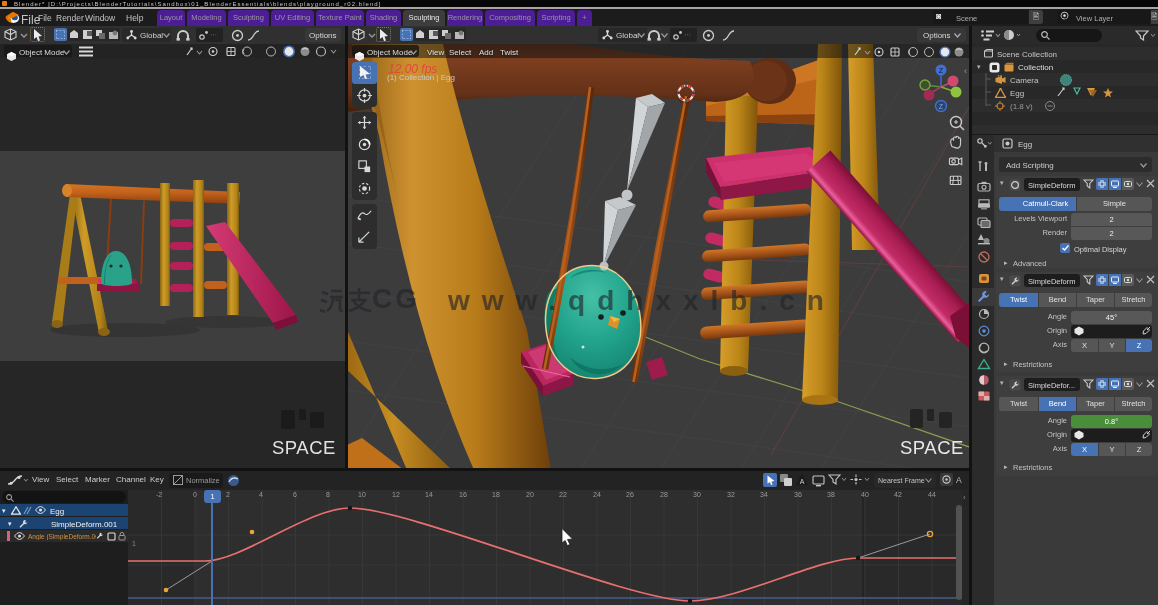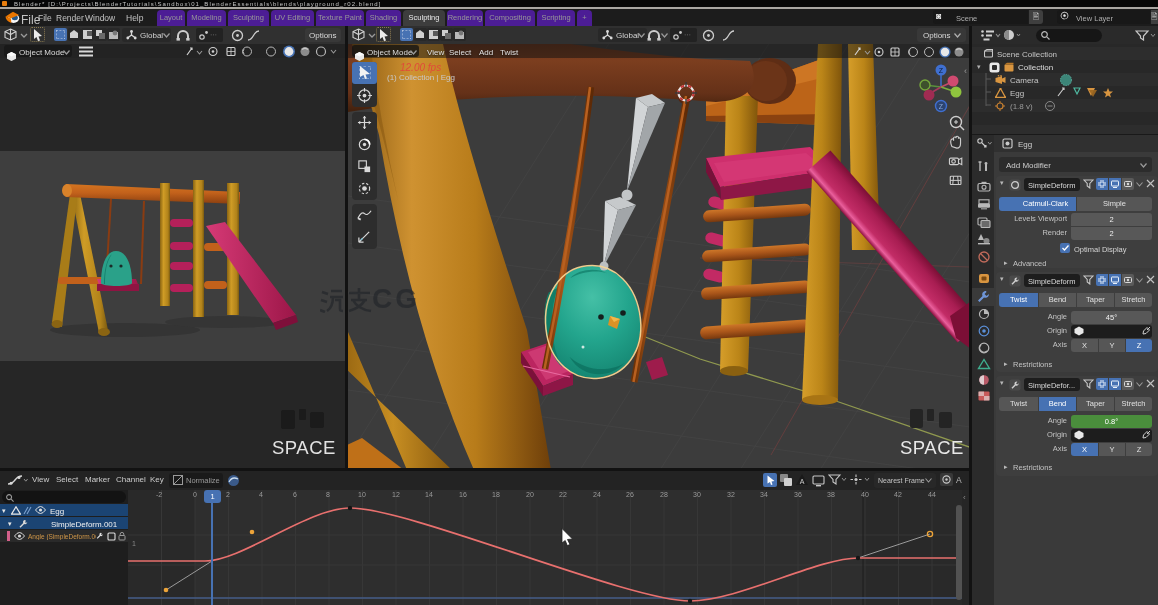--- a/index.html
+++ b/index.html
@@ -532,21 +532,21 @@
         </svg>
     <svg class="abs" style="left:9px;top:181px;" width="15" height="15" viewBox="0 0 16 16">
           <path d="M1,12 Q5,4 8,7 Q11,10 15,4" stroke="#d8d8d8" stroke-width="1.3" fill="none"></path>
           <path d="M1,12 L4,13.5" stroke="#d8d8d8" stroke-width="2"></path>
         </svg>
     <svg class="abs" style="left:9px;top:203px;" width="15" height="15" viewBox="0 0 16 16">
           <path d="M2,14 L13,3 M2,14 L2,9 M2,14 L7,14" stroke="#d8d8d8" stroke-width="1.3" fill="none"></path>
           <path d="M4,12 A4,4 0 0 1 6,10" stroke="#7ec8e0" stroke-width="1.2" fill="none"></path>
         </svg>
 
-    <div class="abs" style="left:52px;top:36px;color:#e04a3a;font-size:10px;font-style:italic;">12.00 fps</div>
+    <div class="abs" style="left:40px;top:36px;color:#e04a3a;font-size:12px;font-style:italic;">12.00 fps</div>
     <div class="abs" style="left:39px;top:47px;color:#c9c9c9;font-size:8px;">(1) Collection | Egg</div>
     <div class="abs" style="left:616px;top:40px;color:#9a9a9a;font-size:9px;">‹</div>
 
     <svg class="abs" style="left:568px;top:36px;" width="52" height="52" viewBox="0 0 52 52">
       <g stroke-width="1.6" fill="none">
         <path d="M25,25 L25,8" stroke="#3b6bc7"></path>
         <path d="M25,25 L9,23" stroke="#5a8f3c"></path>
         <path d="M25,25 L36,20" stroke="#c5496b"></path>
         <path d="M25,25 L40,30" stroke="#7bb03e"></path>
         <path d="M25,25 L13,32" stroke="#a83a5e"></path>
@@ -744,21 +744,21 @@
           </svg>
       <svg class="abs" style="left:5px;top:364px;" width="14" height="12" viewBox="0 0 14 12">
             <rect x="1.5" y="1.5" width="11" height="9" rx="1" fill="#c85a5a"></rect>
             <rect x="1.5" y="1.5" width="5.5" height="4.5" fill="#e8e8e8" opacity="0.6"></rect>
             <rect x="7" y="6" width="5.5" height="4.5" fill="#e8e8e8" opacity="0.6"></rect>
           </svg>
     </div>
     <div id="pbody">
 
       <div class="abs" style="left:27px;top:131px;width:153px;height:15px;background:#2c2c2c;border-radius:3px;"></div>
-      <div class="abs" style="left:34px;top:134.5px;color:#cdcdcd;font-size:8px;">Add Modifier</div>
+      <div class="abs" style="left:34px;top:134.5px;color:#cdcdcd;font-size:8px;">Add Scripting</div>
       <svg class="abs" style="left:168px;top:137px;" width="7" height="5">
             <path d="M0.5,0.5 L3.5,4 L6.5,0.5" stroke="#9a9a9a" stroke-width="1.2" fill="none"></path>
           </svg>
 
       <div class="abs" style="left:24px;top:150px;width:162px;height:92px;background:#3e3e3e;border-radius:4px;"></div>
       <div class="abs" style="left:28px;top:153px;color:#b8b8b8;font-size:7px;">▾</div>
       <svg class="abs" style="left:37px;top:152.5px;" width="12" height="12" viewBox="0 0 12 12">
             <rect x="0.5" y="0.5" width="11" height="11" rx="2" fill="#4a4a4a"></rect>
             <circle cx="6" cy="6" r="3.4" fill="none" stroke="#d0d0d0" stroke-width="1.2"></circle>
           </svg>
@@ -1099,19 +1099,20 @@
         </svg>
   </div>
 </div>
 
 <div id="wmark" class="abs" style="left:320px;top:283px;width:540px;height:40px;color:rgba(32,36,40,0.62);font-size:28px;font-weight:bold;white-space:nowrap;">
   <svg class="abs" style="left:0;top:4px;" width="52" height="26" viewBox="0 0 52 26" fill="none" stroke="rgba(32,36,40,0.62)" stroke-width="2.6">
     <path d="M2,5 L8,7 M1,13 L7,15 M0,23 L5,25 M11,4 L22,4 M10,10 L23,10 M13,10 C13,18 10,22 7,24 M15,13 L20,13 L20,22 C20,24 21,24 23,24"></path>
     <path d="M29,6 L50,6 M31,13 L47,13 M39,1 L39,13 M33,13 C36,19 43,23 51,24 M45,13 C42,18 36,22 29,24"></path>
   </svg>
   <span style="position:absolute;left:52px;top:0;letter-spacing:3px;">CG</span>
+  <span style="position:absolute;left:128px;top:2px;letter-spacing:12px;">www.qdhxxlb.cn</span>
 </div>
 
 <div class="abs" style="left:345px;top:26px;width:3px;height:444px;background:#121212;"></div>
 <div class="abs" style="left:969px;top:26px;width:3px;height:579px;background:#121212;"></div>
 <div class="abs" style="left:0;top:468px;width:970px;height:3px;background:#121212;"></div>
 
 </div>
 
 </body></html>

